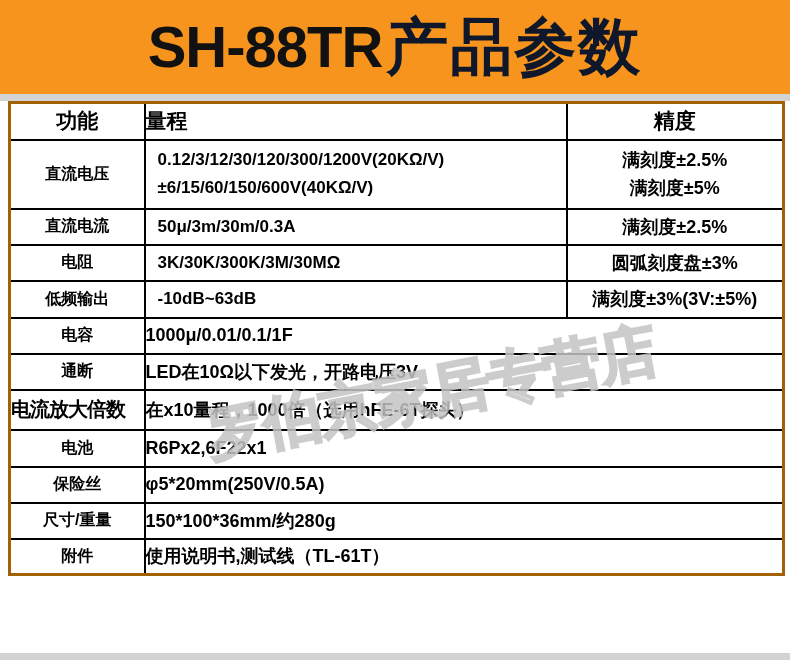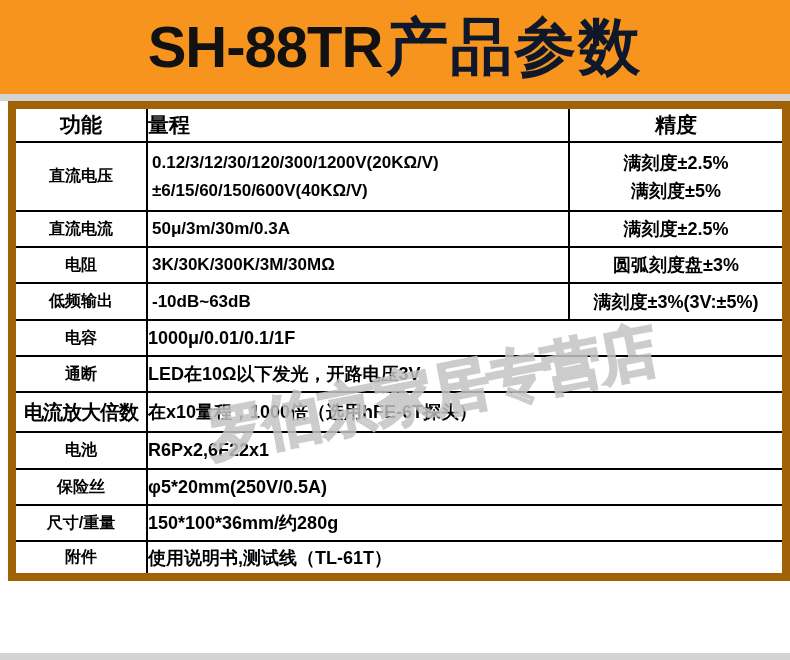--- a/index.html
+++ b/index.html
@@ -34,43 +34,43 @@
   }
   .stripe-bottom {
     position: absolute; left: 0; top: 653px; width: 790px; height: 7px;
     background: #D3D3D3;
   }
 
   
   .spec-table {
     position: absolute; left: 8px; top: 101px; width: 774px;
     border-collapse: collapse; table-layout: fixed;
-    border: 8px solid #a16207;
+    border: 3px solid #a16207;
   }
   .spec-table td, .spec-table th {
     border: 2px solid #000;
     color: #000;
     font-weight: bold;
     overflow: hidden;
   }
   col.c1 { width: 135px; }
   col.c2 { width: 422px; }
   col.c3 { width: 217px; }
 
   th.h-fn   { font-size: 21px; text-align: center; height: 37px; }
   th.h-rng  { font-size: 21px; text-align: left; }
   th.h-prec { font-size: 21px; text-align: center; }
 
   td.fn {
     font-size: 16px; text-align: center; letter-spacing: 0px;
     padding: 0 1px;
   }
-  td.fn-wide { font-size: 20px; text-align: center; letter-spacing: -1px; padding: 0; }
+  td.fn-wide { font-size: 20px; text-align: left; letter-spacing: -1px; padding: 0; }
   td.rng {
-    font-size: 17px; text-align: left; padding-left: 4px; padding-right: 4px;
+    font-size: 17px; text-align: left; padding-left: 12px; padding-right: 4px;
   }
   td.prec { font-size: 18px; text-align: center; }
   td.merged { font-size: 18px; text-align: left; }
 
   tr.r-head  { height: 37px; }
   tr.r-tall  { height: 69px; }
   tr.r-std   { height: 36px; }
   tr.r-std37 { height: 37px; }
   tr.r-std40 { height: 40px; }
 

